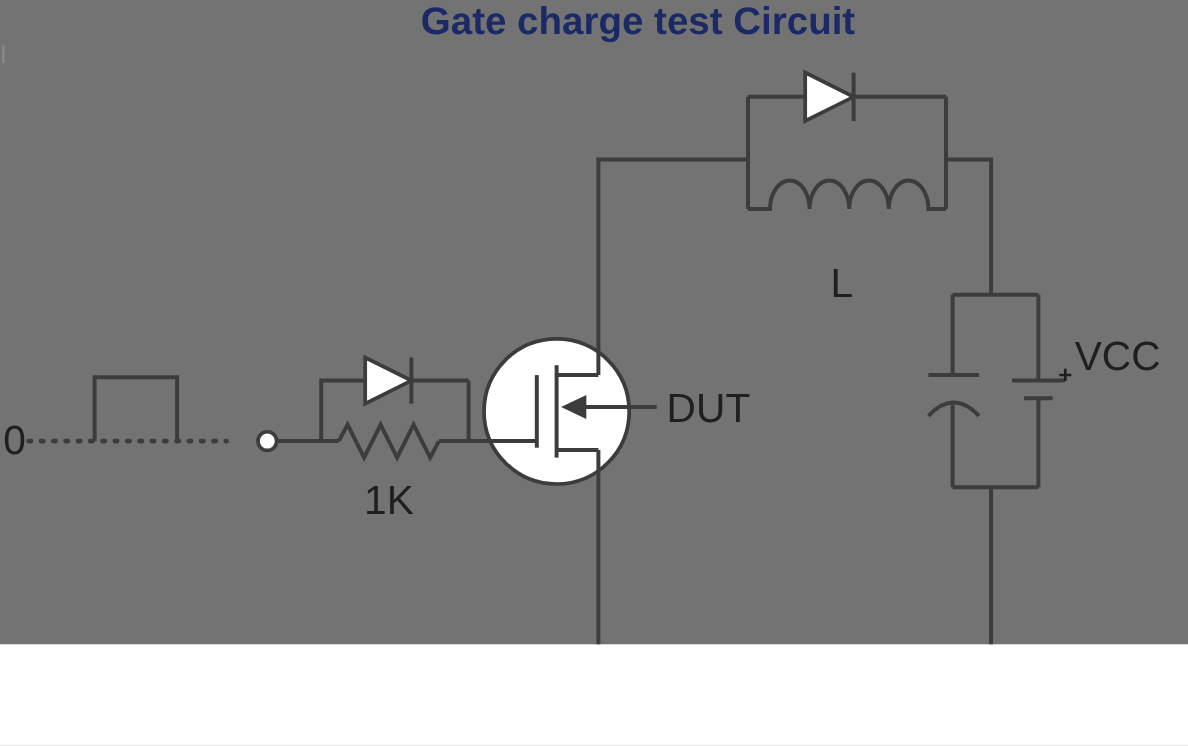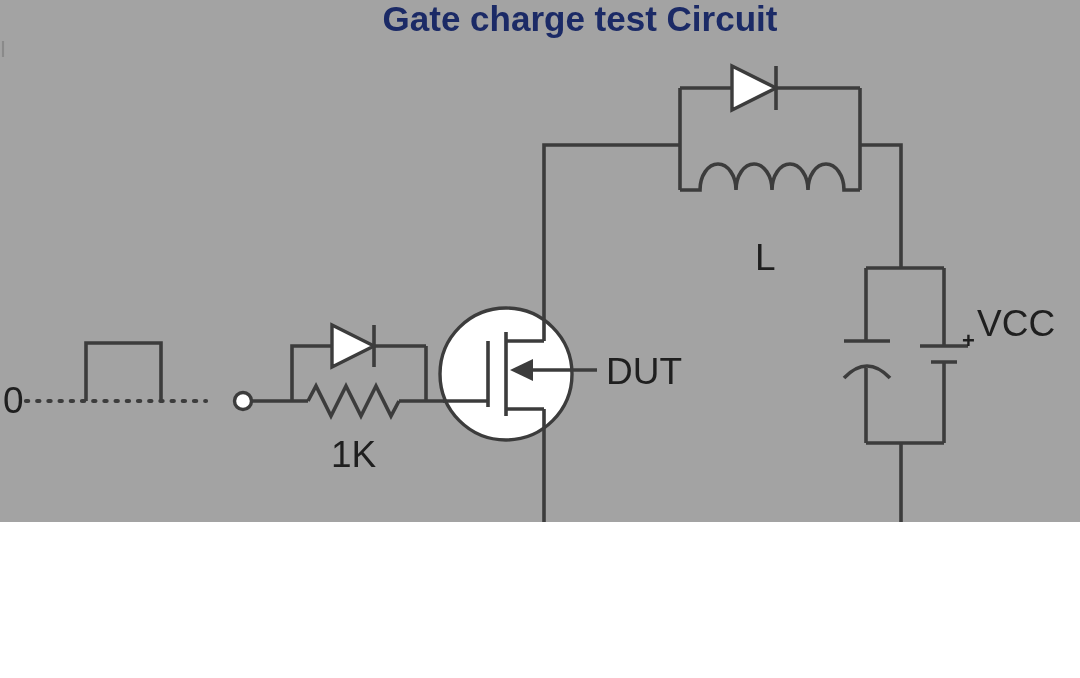--- a/index.html
+++ b/index.html
@@ -1,20 +1,20 @@
 <!DOCTYPE html>
 <html><head>
 <meta charset="utf-8">
 <style>
   html, body { margin: 0; padding: 0; background: #ffffff; }
   .stage {
     position: relative;
     width: 1080px;
-    height: 522px;
-    background: #a3a3a3;
+    height: 586px;
+    background: #737373;
     overflow: hidden;
     font-family: "Liberation Sans", "DejaVu Sans", sans-serif;
   }
   svg { display: block; }
   
   .w {
     fill: none;
     stroke: #3c3c3c;
     stroke-width: 3.6;
     stroke-linecap: butt;

